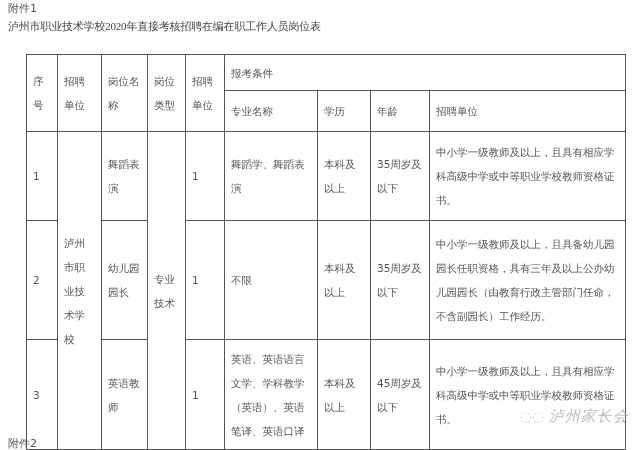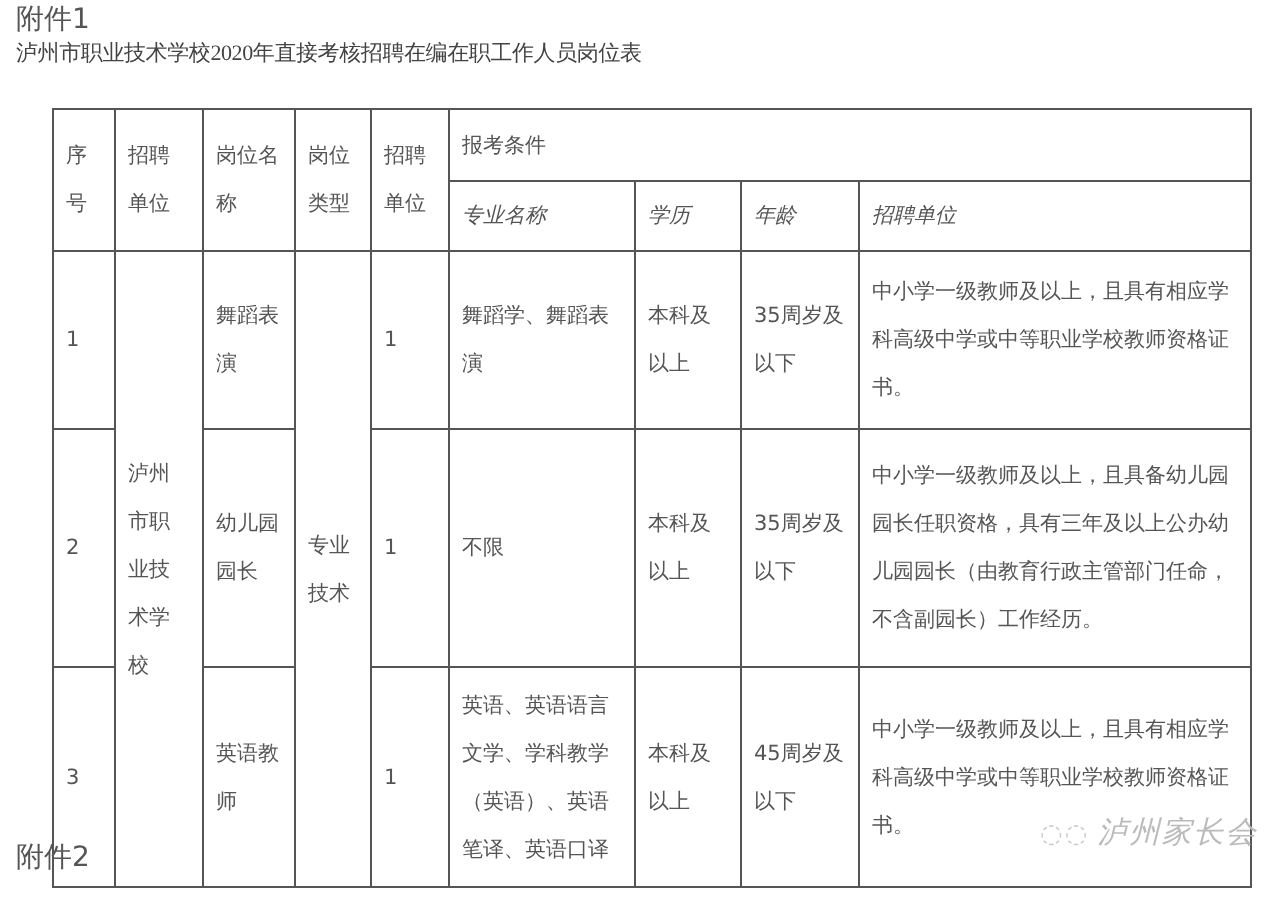--- a/index.html
+++ b/index.html
@@ -1,25 +1,25 @@
 <!DOCTYPE html>
 <html><head>
 <meta charset="utf-8">
 <style>
   html, body { margin:0; padding:0; background:#ffffff; }
   body { width:640px; height:450px; overflow:hidden; position:relative;
          font-family:"DejaVu Sans", "Liberation Sans", sans-serif; color:#444; }
-  .annex { position:absolute; left:8px; font-size:14px; color:#555; }
+  .annex { position:absolute; left:8px; font-size:11px; color:#555; }
   #annex1 { top:1px; }
   #title { position:absolute; left:8px; top:19px; font-size:11px; color:#444; white-space:nowrap; letter-spacing:-0.2px;font-family:Liberation Serif, serif; }
-  #annex2 { top:420px; }
+  #annex2 { top:436px; }
   table { position:absolute; left:26px; top:54px; border-collapse:collapse; table-layout:fixed; width:599px; }
   td { border:1px solid #555; font-size:10.5px; color:#555; vertical-align:middle; padding:0 6px; line-height:24px; word-break:break-all; }
   .h1 { height:36px; }
-  .h2 { height:35px;font-style:italic; }
+  .h2 { height:41px; }
   .r1 { height:89px; }
   .r2 { height:119px; }
   .r3 { height:110px; }
   .watermark { position:absolute; left:520px; top:407px; font-size:15px; color:#bbb; letter-spacing:1px;font-style:italic; }
   .watermark .wx { font-size:13px; margin-right:4px; color:#ccc; }
 </style>
 </head>
 <body>
 
 <div class="annex" id="annex1">附件1</div>

